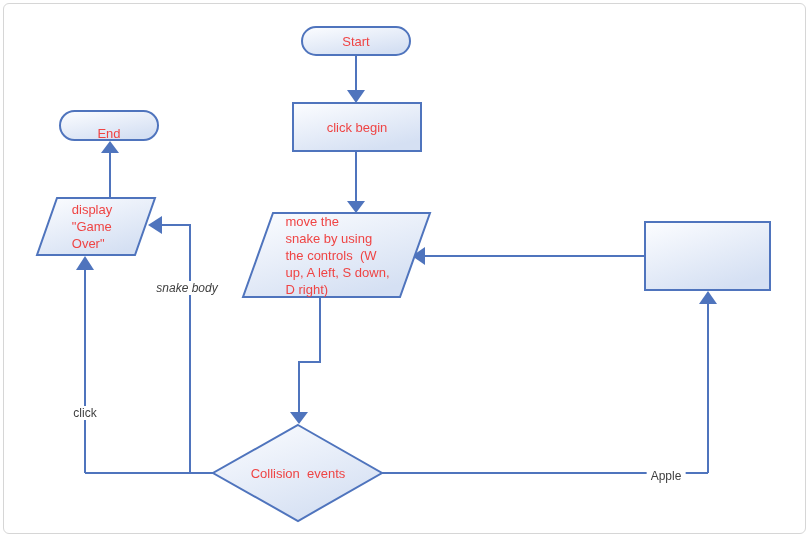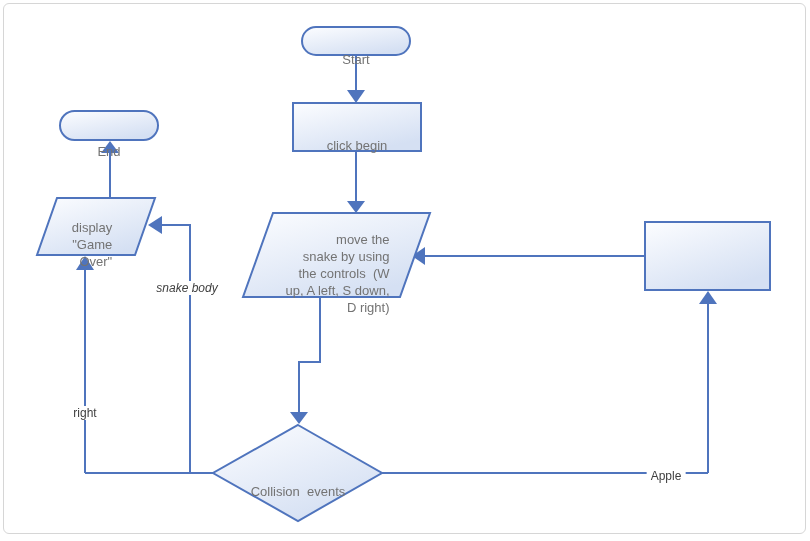--- a/index.html
+++ b/index.html
@@ -31,27 +31,26 @@
   svg.flow {
     position: absolute;
     left: 0;
     top: 0;
   }
   .node-label {
     position: absolute;
     display: flex;
     align-items: center;
     justify-content: center;
-    text-align: right;
-    color: #737373;
+    text-align: left;
+    color: #ef4444;
     font-size: 13px;
     line-height: 17px;
     white-space: pre-wrap;
     pointer-events: none;
-    margin-top: 18px;
   }
   .node-label.small-lh { line-height: 16px; }
   .edge-label {
     position: absolute;
     transform: translate(-50%, -50%);
     background: #ffffff;
     color: #3f3f3f;
     font-size: 12px;
     padding: 0 4px;
     white-space: nowrap;
@@ -120,17 +119,17 @@
 
   <div class="node-label" style="left:213px; top:425px; width:170px; height:96px;">Collision  events</div>
 
   <div class="node-label" style="left:42px; top:199px; width:100px; height:55px;">display
 "Game
 Over"</div>
 
 
   <div class="edge-label" style="left:187px; top:288px;font-style:italic;">snake body</div>
 
-  <div class="edge-label" style="left:85px; top:413px;">right</div>
+  <div class="edge-label" style="left:85px; top:413px;">click</div>
 
   <div class="edge-label" style="left:666px; top:476px;">Apple</div>
 
 </div>
 
 </body></html>

